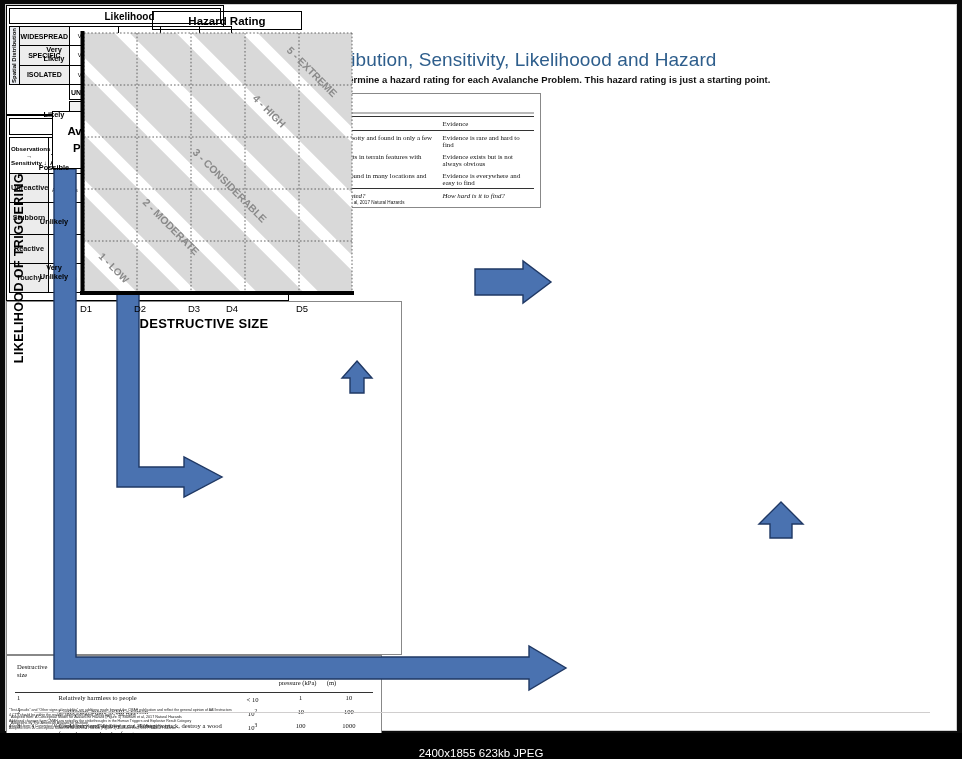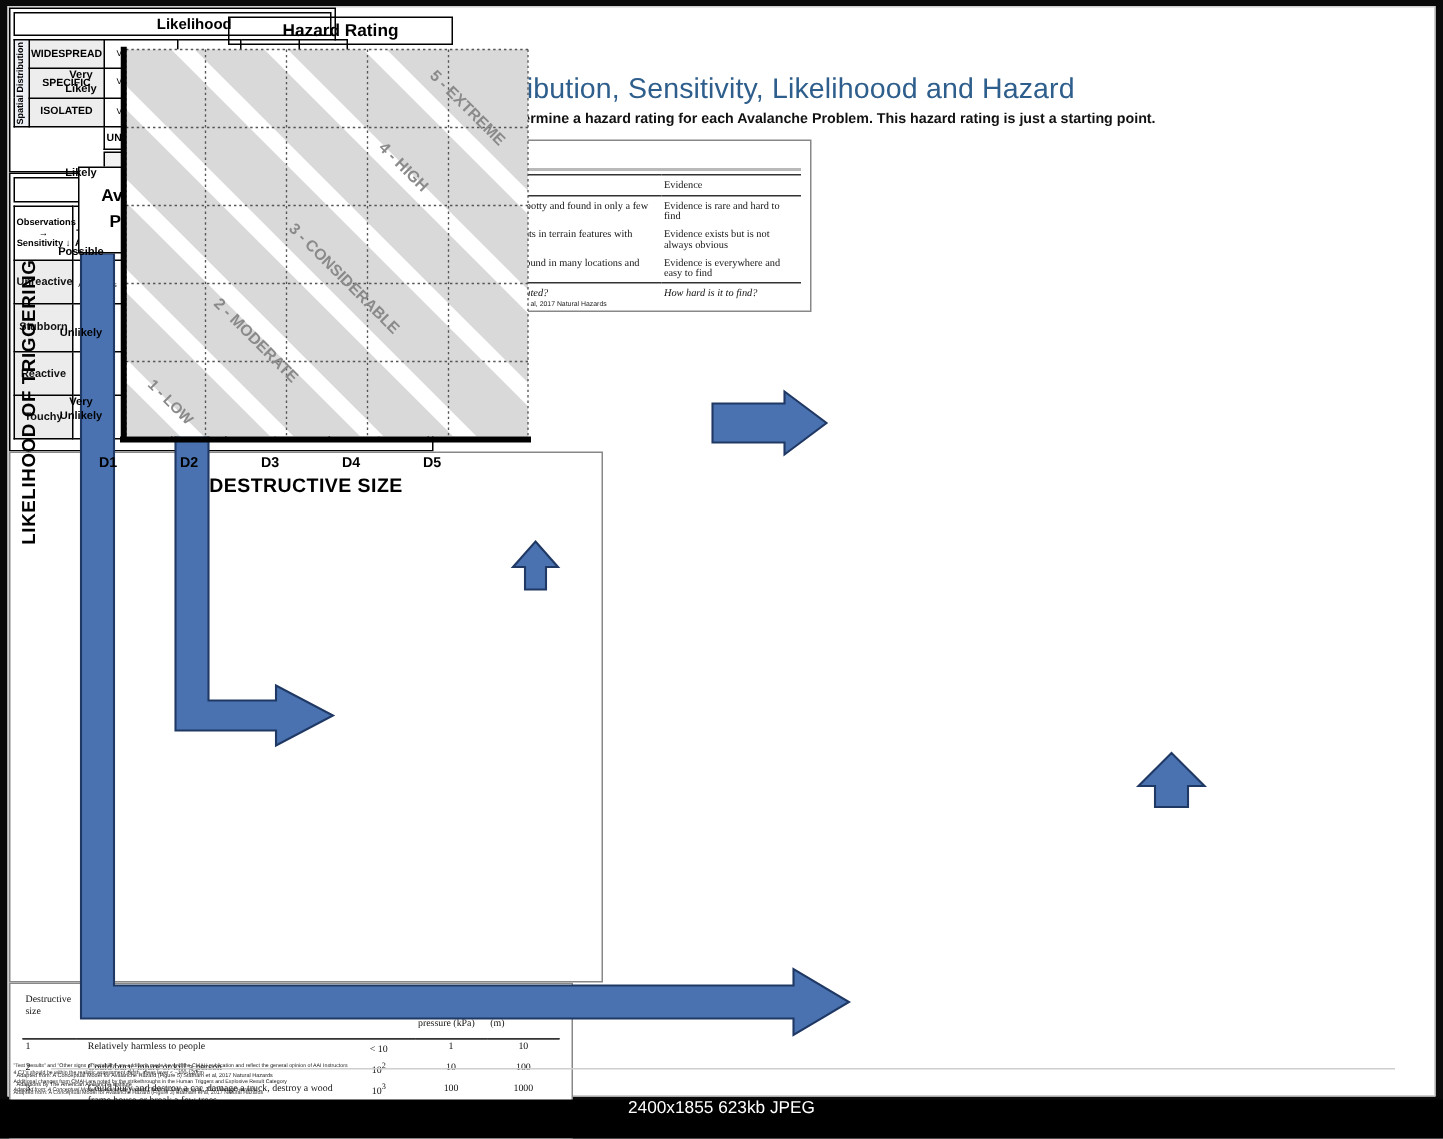--- a/index.html
+++ b/index.html
@@ -132,22 +132,22 @@
     font-family:"Liberation Sans", sans-serif; font-weight:700; font-size:12.5px;
     letter-spacing:.4px; white-space:nowrap;
   }
   #hz-ylabel { left:6px; top:168px; }
   .hz-ytick {
     position:absolute; width:48px; text-align:center;
     font-family:"Liberation Sans", sans-serif; font-weight:700; font-size:7.4px;
     line-height:1.25;
   }
   .hz-xtick {
-    position:absolute; width:40px; text-align:left; top:298px;
-    font-family:"Liberation Sans", sans-serif; font-weight:700; font-size:9.5px;
+    position:absolute; width:40px; text-align:center; top:298px;
+    font-family:"Liberation Sans", sans-serif; font-weight:400; font-size:9.5px;
   }
   #hz-xlabel {
     position:absolute; left:0; top:311px; width:396px; text-align:center;
     font-family:"Liberation Sans", sans-serif; font-weight:700; font-size:13px;
     letter-spacing:.3px;
   }
   #hz-src {
     position:absolute; left:5px; bottom:3px; font-family:"Liberation Sans", sans-serif;
     font-size:3.7px; color:#222; line-height:1.6;
   }
@@ -169,21 +169,21 @@
   #footer {
     position:absolute; left:32px; top:711px;
     font-family:"Liberation Sans", sans-serif; font-size:11px; color:#222;margin-top:16px;
   }
   #footer b { font-weight:700; }
   #footer .sep { color:#888; margin:0 3px; }
   #footer .pg { letter-spacing:2px; color:#333; }
   
   #statusbar {
     position:absolute; left:0; bottom:0; width:962px; height:26px;
-    background:#000; color:#fff; display:flex; align-items:flex-start; justify-content:center;
+    background:#000; color:#fff; display:flex; align-items:flex-end; justify-content:center;
     font-family:"Liberation Sans", sans-serif; font-size:11.5px;
   }
 </style>
 </head>
 <body>
 
 <div class="viewer">
   <div class="page">
 
     <div class="title">Spatial Distribution, Sensitivity, Likelihoood and Hazard</div>
@@ -442,21 +442,21 @@
           <text transform="translate(206,20) rotate(45)" font-size="10.5">5 - EXTREME</text>
         </g>
 
         <line x1="2.5" y1="0" x2="2.5" y2="262" stroke="#000" stroke-width="4"></line>
         <line x1="0" y1="262" x2="274" y2="262" stroke="#000" stroke-width="4"></line>
       </svg>
 
       <div class="hz-xtick" style="left:60px;">D1</div>
       <div class="hz-xtick" style="left:114px;">D2</div>
       <div class="hz-xtick" style="left:168px;">D3</div>
-      <div class="hz-xtick" style="left:222px;">D4</div>
+      <div class="hz-xtick" style="left:206px;">D4</div>
       <div class="hz-xtick" style="left:276px;">D5</div>
 
       <div id="hz-xlabel">DESTRUCTIVE SIZE</div>
       <div id="hz-src">
         <div>Adapted from: A Conceptual Model for Avalanche Hazard (Figure 5) Statham et al, 2017 Natural Hazards</div>
         <div>Adaptions by The American Avalanche Institute</div>
       </div>
     </div>
 
     <div id="dsize">

